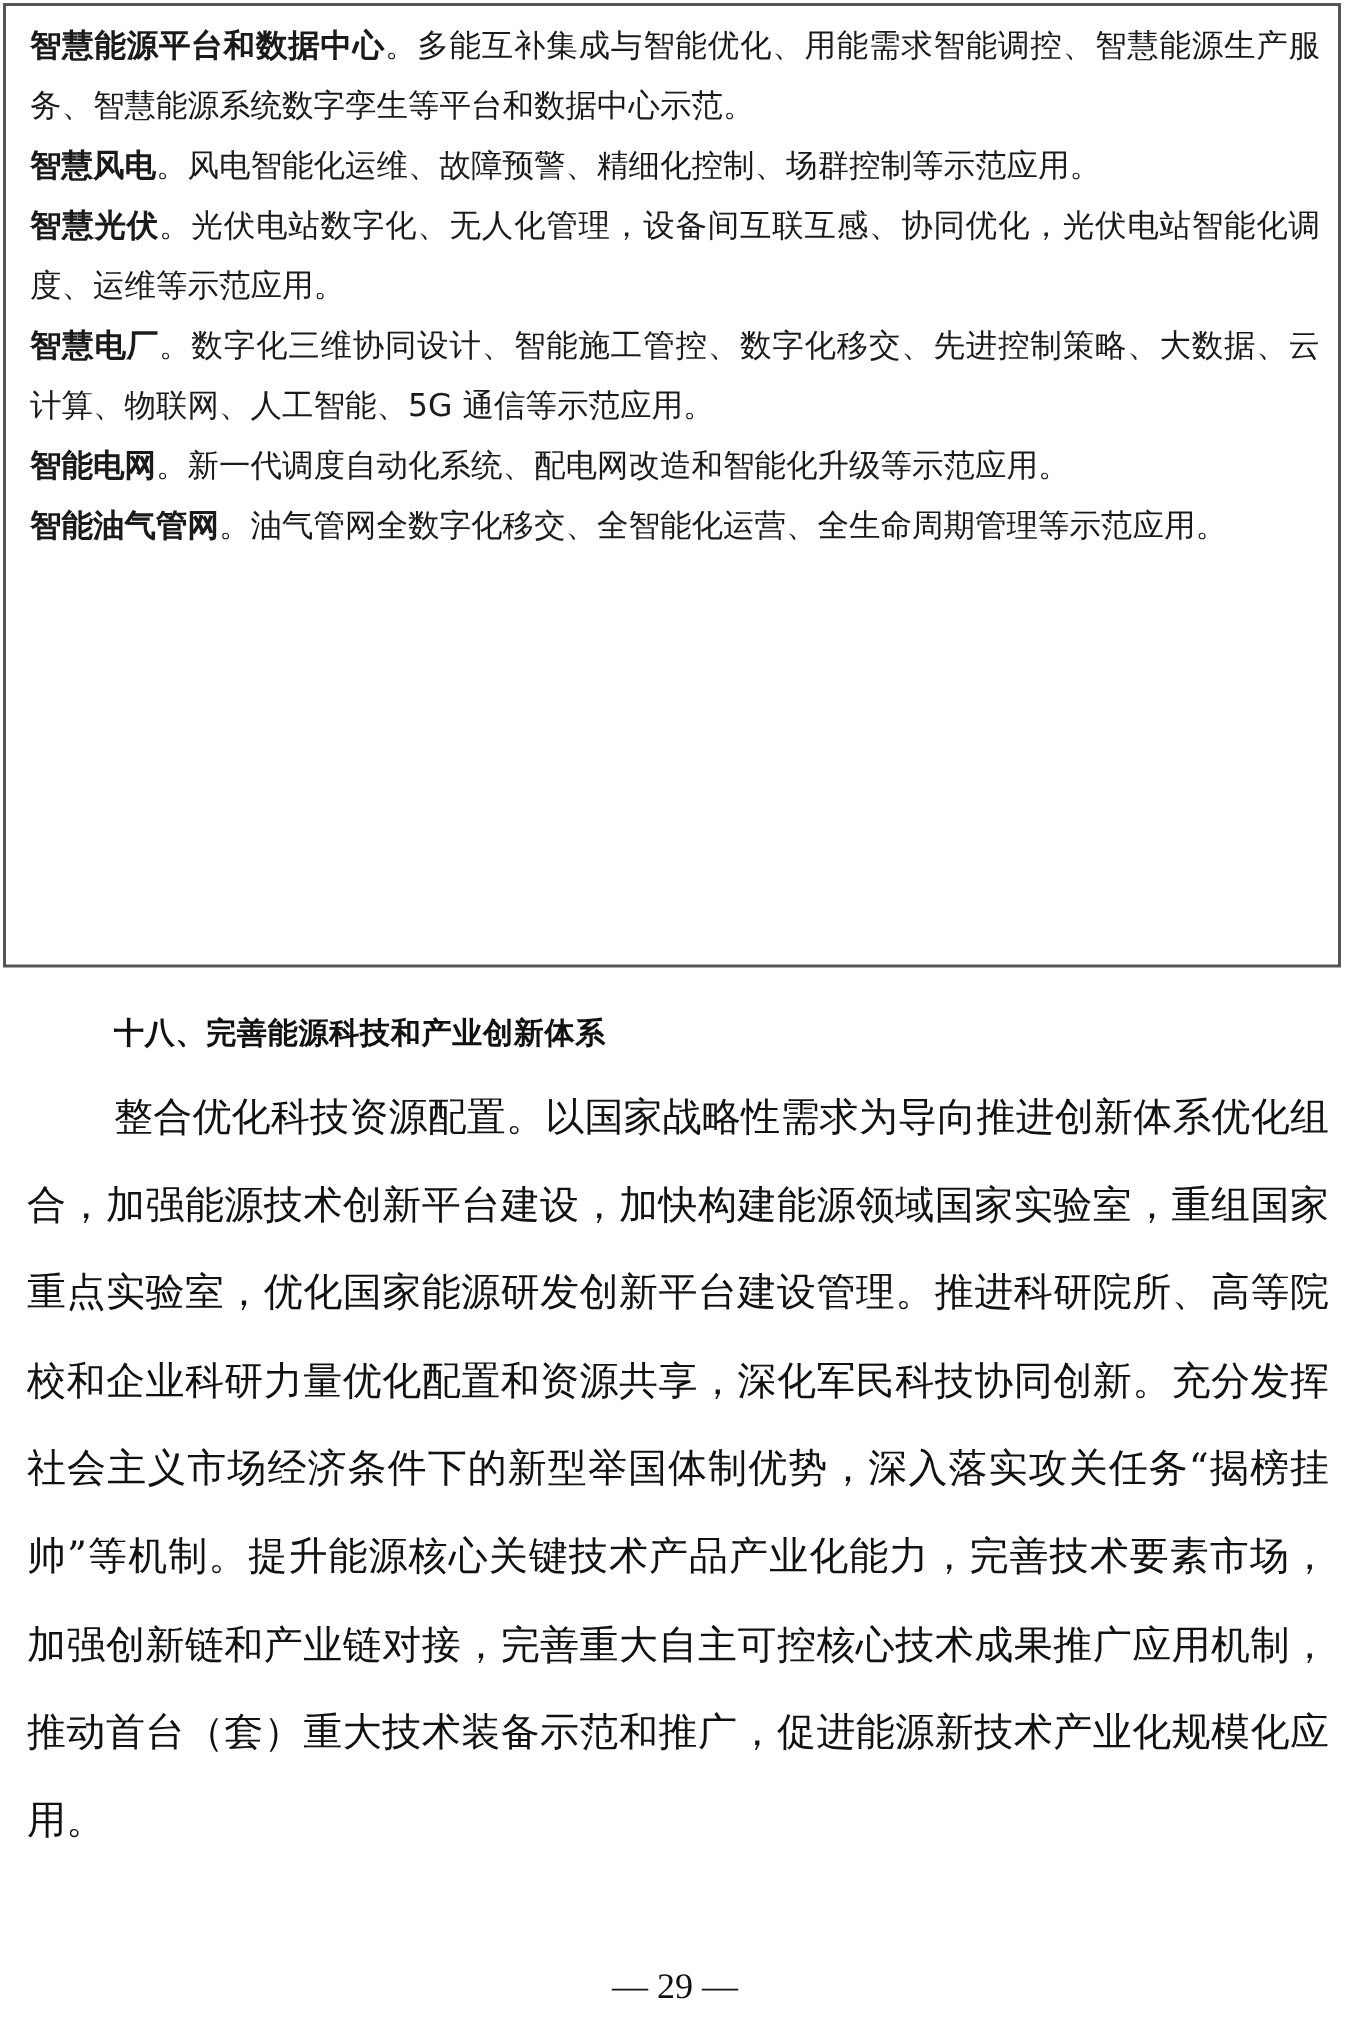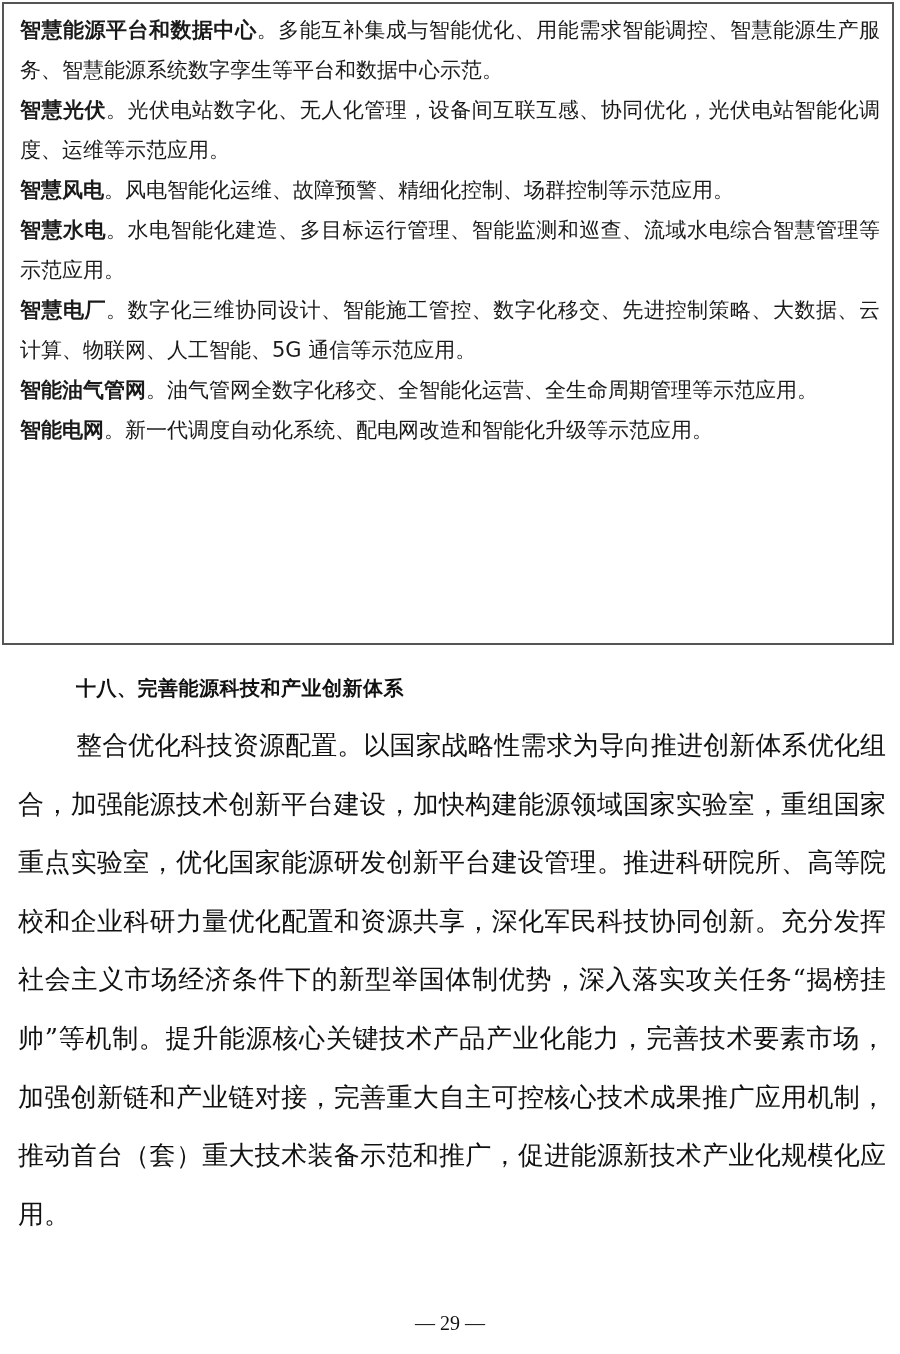--- a/index.html
+++ b/index.html
@@ -22,33 +22,32 @@
   }
   .body-text {
     position: absolute; left: 18px; top: 716px; width: 868px;
     font-family: "DejaVu Serif", "Liberation Serif", serif;
     font-size: 26px; line-height: 58.6px; color: #111;
     text-align: justify; text-justify: inter-character;
     text-indent: 58px; margin: 0;
   }
   .page-num {
     position: absolute; left: 0; right: 0; top: 1312px; text-align: center;
-    font-family: "Liberation Serif", "DejaVu Serif", serif; font-size: 20px; color: #111;
+    font-family: "Liberation Serif", "DejaVu Serif", serif; font-size: 24px; color: #111;
   }
 </style>
 </head>
 <body>
 
 <div class="box">
   <p><span class="lead">智慧能源平台和数据中心</span><span class="rest">。多能互补集成与智能优化、用能需求智能调控、智慧能源生产服务、智慧能源系统数字孪生等平台和数据中心示范。</span></p>
+  <p><span class="lead">智慧风电</span><span class="rest">。风电智能化运维、故障预警、精细化控制、场群控制等示范应用。</span></p>
   <p><span class="lead">智慧光伏</span><span class="rest">。光伏电站数字化、无人化管理，设备间互联互感、协同优化，光伏电站智能化调度、运维等示范应用。</span></p>
-  <p><span class="lead">智慧风电</span><span class="rest">。风电智能化运维、故障预警、精细化控制、场群控制等示范应用。</span></p>
-  <p><span class="lead">智慧水电</span><span class="rest">。水电智能化建造、多目标运行管理、智能监测和巡查、流域水电综合智慧管理等示范应用。</span></p>
   <p><span class="lead">智慧电厂</span><span class="rest">。数字化三维协同设计、智能施工管控、数字化移交、先进控制策略、大数据、云计算、物联网、人工智能、5G 通信等示范应用。</span></p>
+  <p><span class="lead">智能电网</span><span class="rest">。新一代调度自动化系统、配电网改造和智能化升级等示范应用。</span></p>
   <p><span class="lead">智能油气管网</span><span class="rest">。油气管网全数字化移交、全智能化运营、全生命周期管理等示范应用。</span></p>
-  <p><span class="lead">智能电网</span><span class="rest">。新一代调度自动化系统、配电网改造和智能化升级等示范应用。</span></p>
 </div>
 
 <div class="heading">十八、完善能源科技和产业创新体系</div>
 
 <p class="body-text">整合优化科技资源配置。以国家战略性需求为导向推进创新体系优化组合，加强能源技术创新平台建设，加快构建能源领域国家实验室，重组国家重点实验室，优化国家能源研发创新平台建设管理。推进科研院所、高等院校和企业科研力量优化配置和资源共享，深化军民科技协同创新。充分发挥社会主义市场经济条件下的新型举国体制优势，深入落实攻关任务“揭榜挂帅”等机制。提升能源核心关键技术产品产业化能力，完善技术要素市场，加强创新链和产业链对接，完善重大自主可控核心技术成果推广应用机制，推动首台（套）重大技术装备示范和推广，促进能源新技术产业化规模化应用。</p>
 
 <div class="page-num">— 29 —</div>
 
 </body></html>

